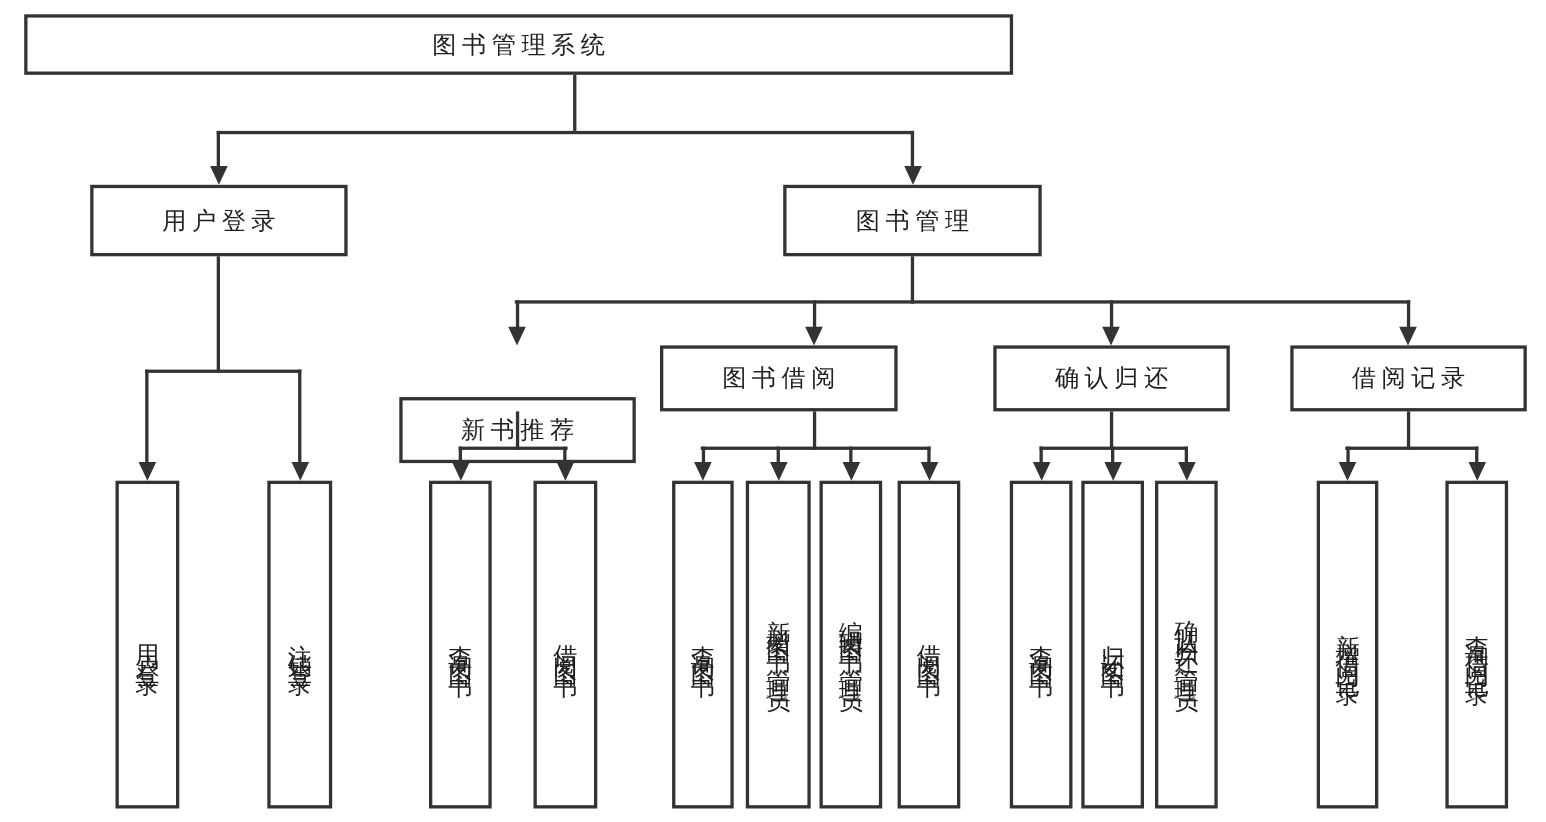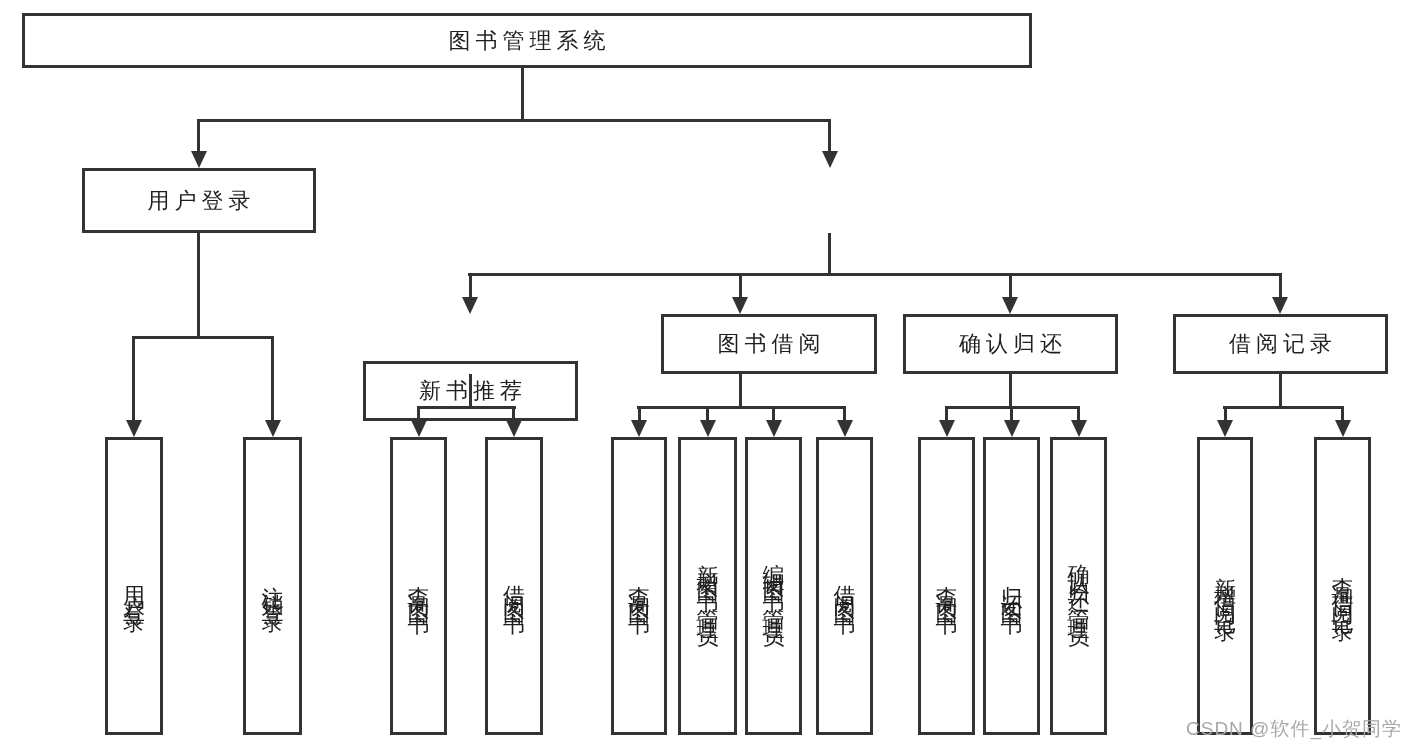--- a/index.html
+++ b/index.html
@@ -53,26 +53,27 @@
     color:#a8a8a8;
     letter-spacing:1px;
     white-space:nowrap;
   }
 </style>
 </head>
 <body>
 
 <div id="stage">
 
-  <div class="box" style="left:22px;top:13px;width:1010px;height:55px;">图书管理系统</div>
+  <div class="box" style="left:22px;top:13px;width:899px;height:55px;">图书管理系统</div>
 
   <div class="box" style="left:82px;top:168px;width:234px;height:65px;">用户登录</div>
+  <div class="box" style="left:712px;top:168px;width:235px;height:65px;">图书管理</div>
 
   <div class="box" style="left:363px;top:314px;width:215px;height:60px;margin-top:47px;">新书推荐</div>
-  <div class="box" style="left:661px;top:314px;width:216px;height:60px;">图书借阅</div>
+  <div class="box" style="left:600px;top:314px;width:216px;height:60px;">图书借阅</div>
   <div class="box" style="left:903px;top:314px;width:215px;height:60px;">确认归还</div>
   <div class="box" style="left:1173px;top:314px;width:215px;height:60px;">借阅记录</div>
 
   <div class="leaf" style="left:105px;top:437px;width:58px;height:298px;">用户登录</div>
   <div class="leaf" style="left:243px;top:437px;width:59px;height:298px;">注销登录</div>
 
   <div class="leaf" style="left:390px;top:437px;width:57px;height:298px;">查询图书</div>
   <div class="leaf" style="left:485px;top:437px;width:58px;height:298px;">借阅图书</div>
 
   <div class="leaf" style="left:611px;top:437px;width:56px;height:298px;">查询图书</div>
@@ -139,15 +140,14 @@
   <div class="vline" style="left:1077px;top:406px;height:15px;"></div>
   <div class="arr" style="left:1071px;top:420px;"></div>
 
   <div class="vline" style="left:1279px;top:374px;height:35px;"></div>
   <div class="hline" style="left:1223px;top:406px;width:121px;"></div>
   <div class="vline" style="left:1224px;top:406px;height:15px;"></div>
   <div class="arr" style="left:1217px;top:420px;"></div>
   <div class="vline" style="left:1341px;top:406px;height:15px;"></div>
   <div class="arr" style="left:1335px;top:420px;"></div>
 
-  <div class="watermark">CSDN @软件_小贺同学</div>
 
 </div>
 
 </body></html>

